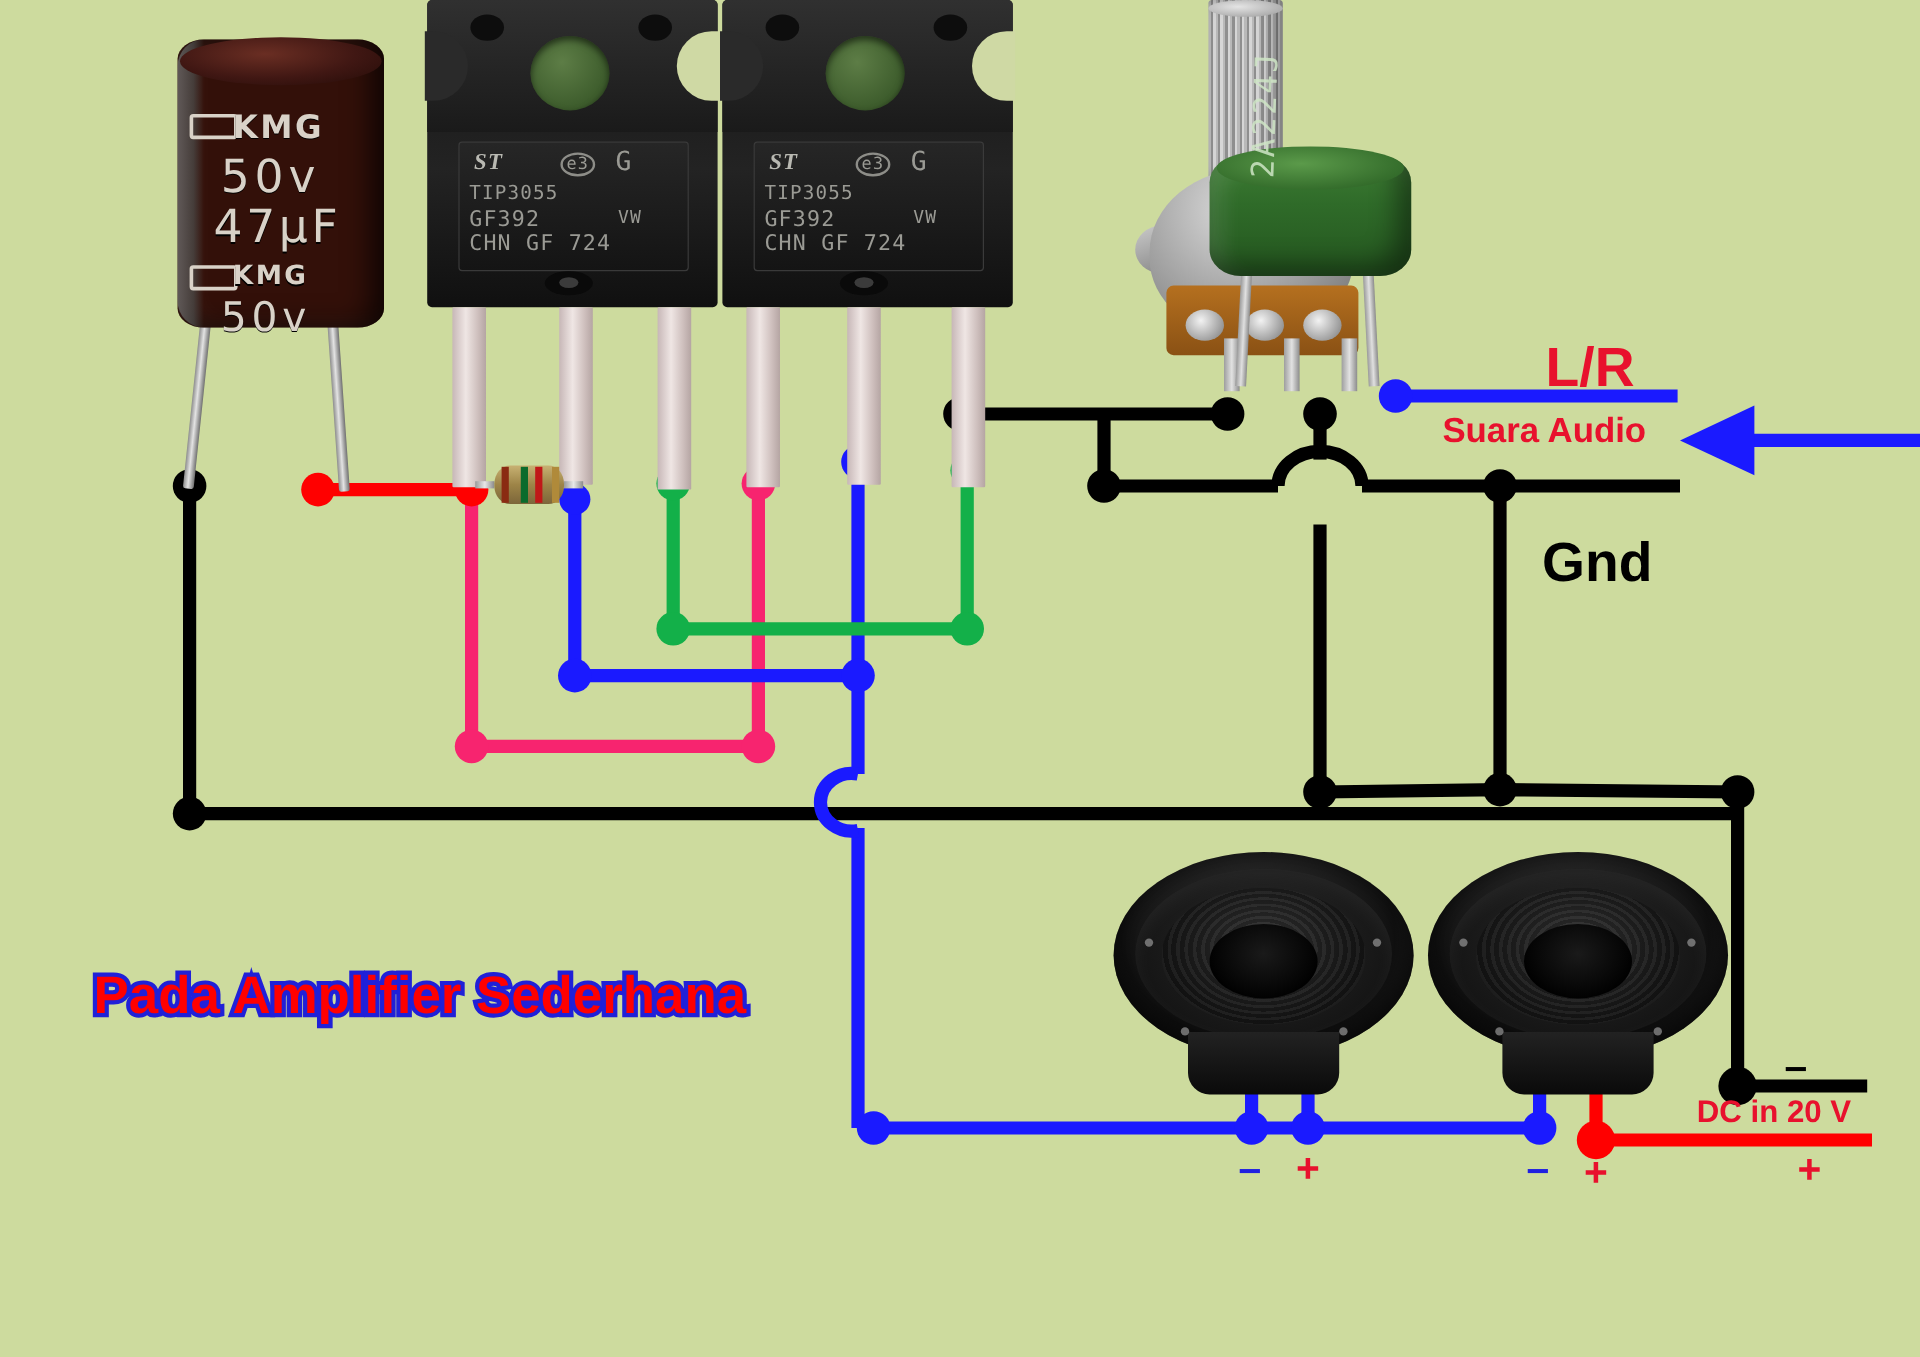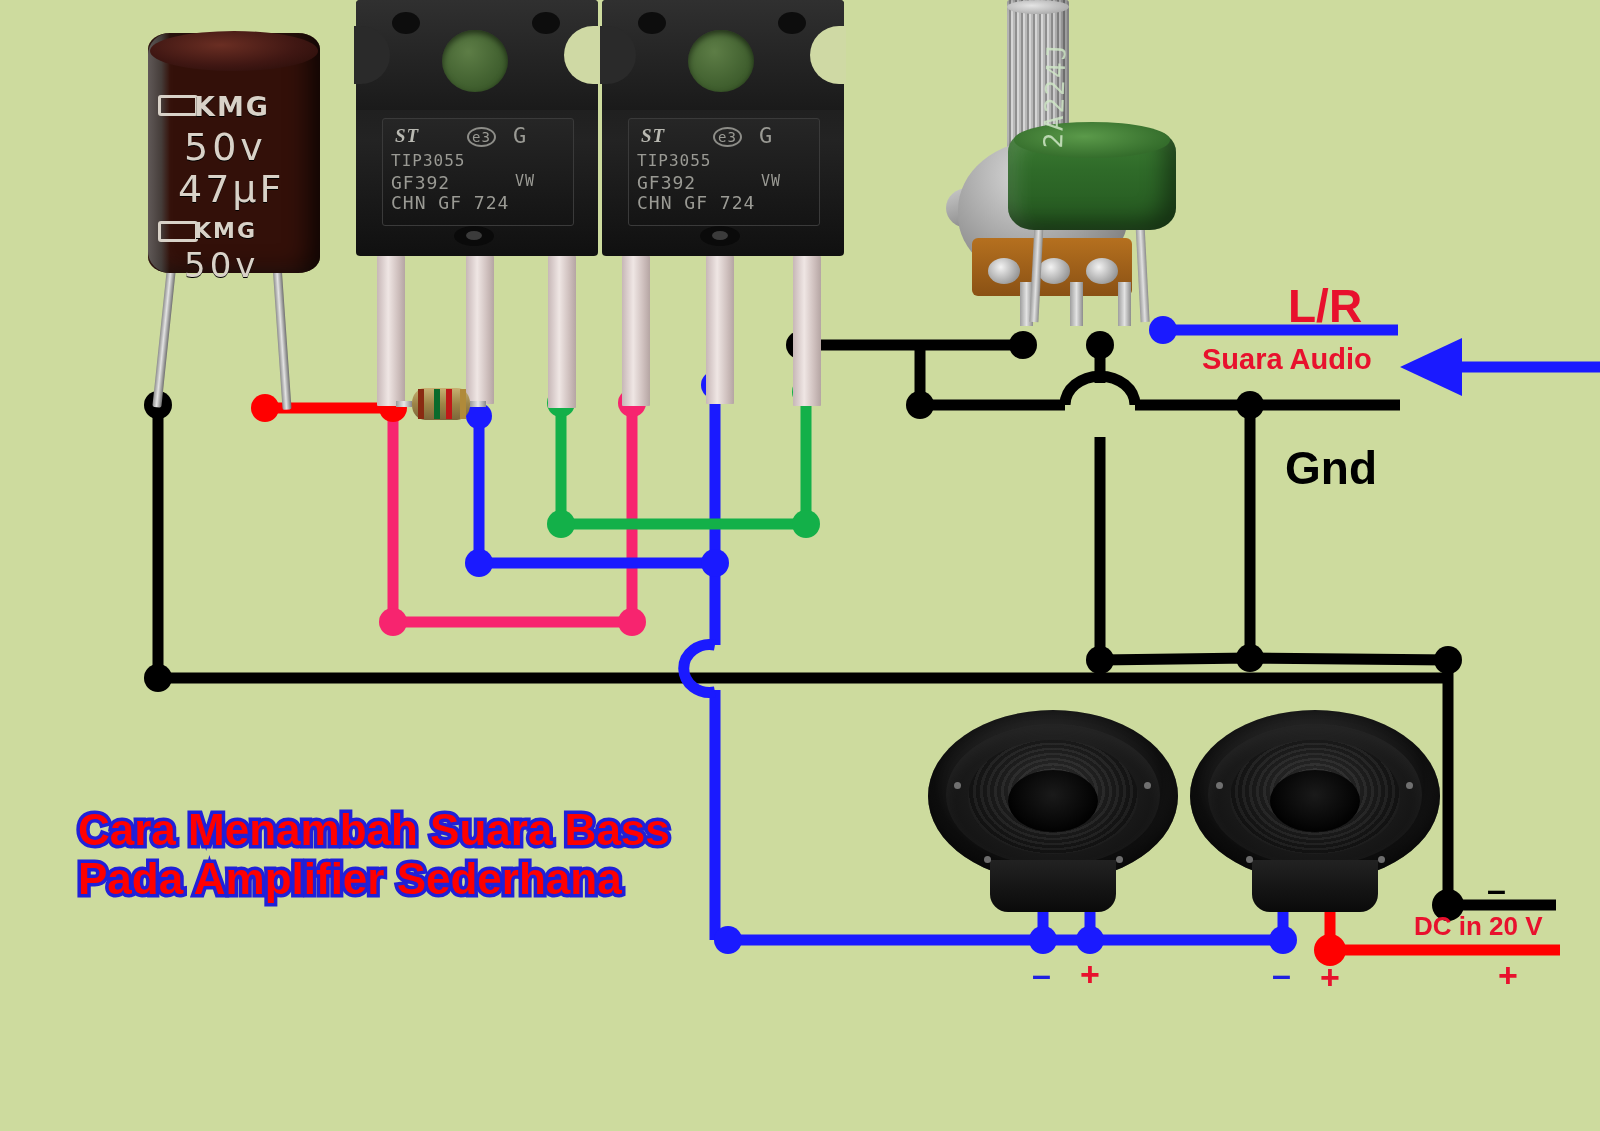--- a/index.html
+++ b/index.html
@@ -387,17 +387,16 @@
   <div class="lbl lbl-red" style="left:1414px;top:913px;font-size:26px;">DC in 20 V</div>
 
   <div class="pol pol-black" style="left:1487px;top:872px;">–</div>
   <div class="pol pol-plus-red" style="left:1498px;top:958px;">+</div>
   <div class="pol pol-minus-blue" style="left:1032px;top:957px;">–</div>
   <div class="pol pol-plus-red" style="left:1080px;top:957px;">+</div>
   <div class="pol pol-minus-blue" style="left:1272px;top:957px;">–</div>
   <div class="pol pol-plus-red" style="left:1320px;top:960px;">+</div>
 
   <div id="title">
-    <span>Cara Menambah Suara Bass</span>
     <span>Pada Amplifier Sederhana</span>
   </div>
 
 </div>
 
 </body></html>

